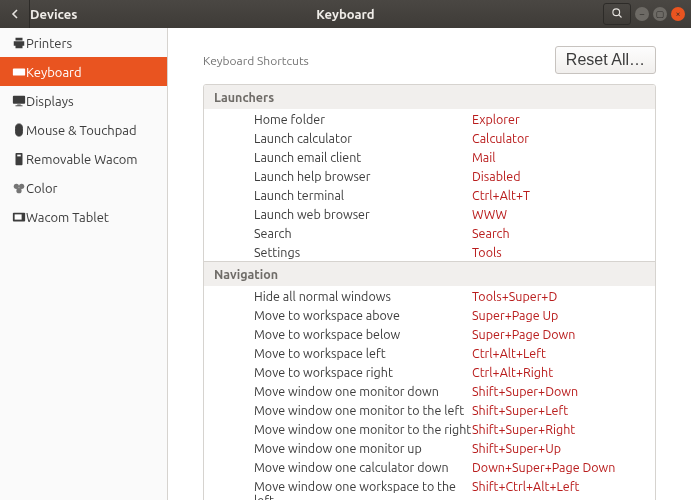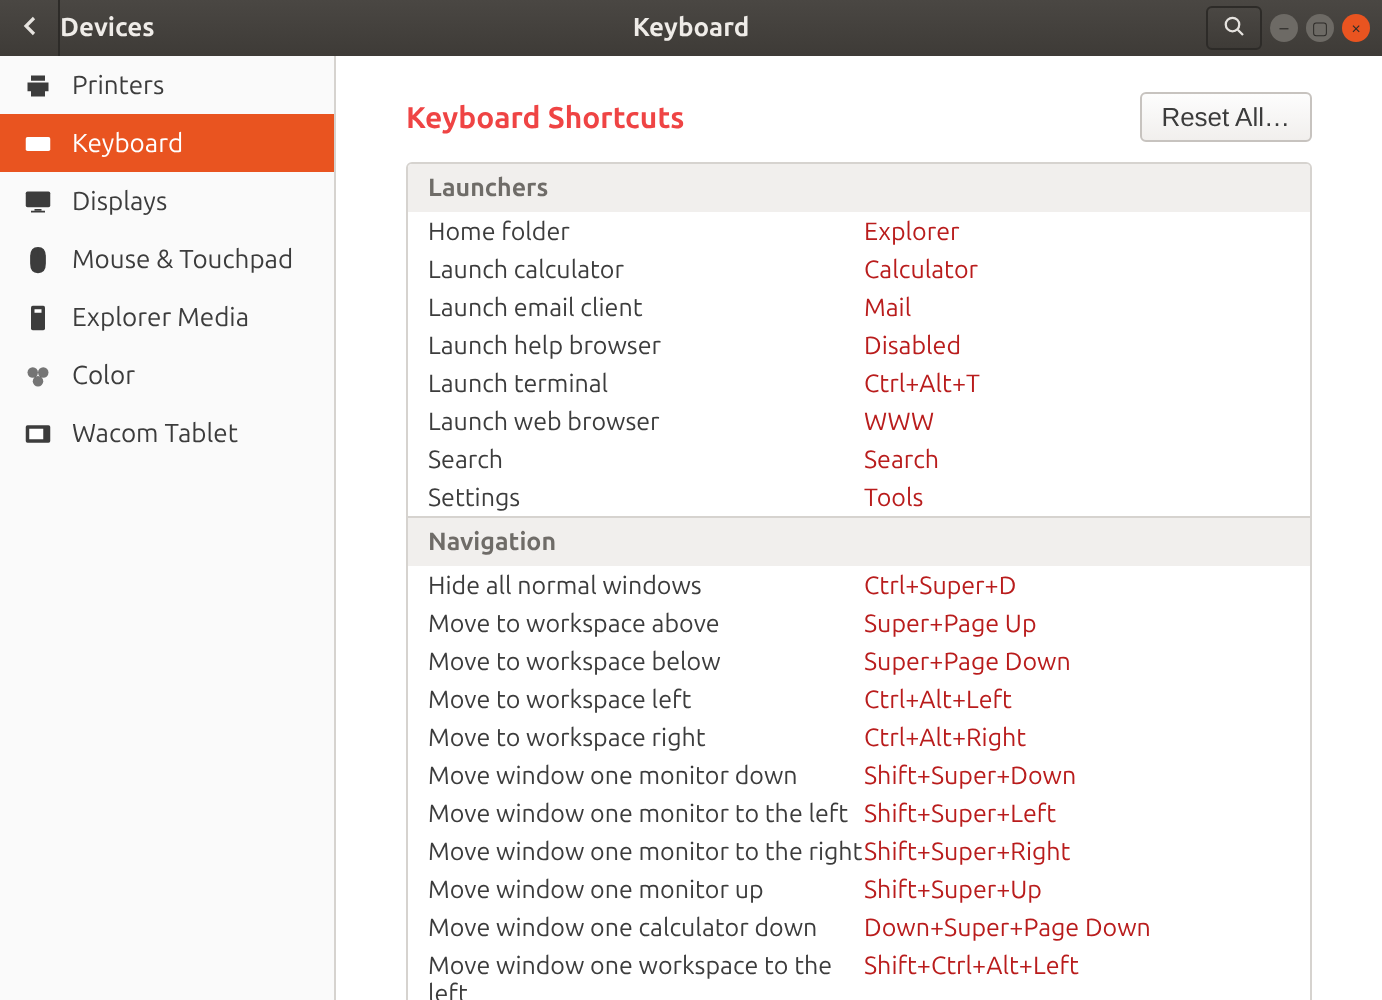--- a/index.html
+++ b/index.html
@@ -12,33 +12,33 @@
   .hb-center { position: absolute; left: 0; right: 0; text-align: center; font-weight: 600; font-size: 13px; color: #efece8; pointer-events: none; }
   .hb-right { margin-left: auto; display: flex; align-items: center; gap: 4px; padding-right: 6px; }
   .hb-search { width: 28px; height: 22px; border: 1px solid #2d2b28; border-radius: 3px; display: flex; align-items: center; justify-content: center; background: linear-gradient(#4a4743,#3e3b37); }
   .hb-search svg { width: 12px; height: 12px; fill: #e6e3df; }
   .wctrl { width: 14px; height: 14px; border-radius: 50%; display: flex; align-items: center; justify-content: center; font-size: 9px; color: #2d2b28; }
   .wctrl.min { background: #6d6a65; }
   .wctrl.max { background: #6d6a65; }
   .wctrl.close { background: #e95420; }
   .body { display: flex; height: 472px; }
   .sidebar { width: 168px; background: #fafafa; border-right: 1px solid #d6d3cf; }
-  .side-item { display: flex; align-items: center; gap: 10px; padding: 0 12px; height: 29px; color: #3c3c3c; cursor: pointer; }
+  .side-item { display: flex; align-items: center; padding: 0 12px; height: 29px; color: #3c3c3c; cursor: pointer; }
   .side-item.active { background: #e95420; color: #fff; }
   .side-item .icon { width: 14px; height: 14px; display: flex; align-items: center; justify-content: center; }
   .side-item .icon svg { width: 14px; height: 14px; fill: currentColor; }
   .content { flex: 1; background: #ffffff; padding: 18px 35px 0 35px; overflow: hidden; }
   .heading-row { display: flex; align-items: center; margin-bottom: 10px; }
-  .heading { font-weight: 700; font-size: 15px; color: #ef4444; }
-  .reset-btn { margin-left: auto; background: linear-gradient(#fdfdfd,#f1efed); border: 1px solid #c7c3bf; border-radius: 3px; padding: 4px 10px; font-size: 13px; color: #3c3c3c; cursor: pointer; }
+  .heading { font-weight: 400; font-size: 12px; color: #737373; }
+  .reset-btn { margin-left: auto; background: linear-gradient(#fdfdfd,#f1efed); border: 1px solid #c7c3bf; border-radius: 3px; padding: 4px 10px; font-size: 16px; color: #3c3c3c; cursor: pointer; }
   .list-frame { border: 1px solid #d6d3cf; border-radius: 3px; overflow: hidden; }
   .group-header { background: #f1efed; padding: 5px 10px; font-weight: 700; color: #6f6c68; font-size: 12.5px; border-top: 1px solid #d6d3cf; }
   .group-header:first-child { border-top: none; }
   .row { display: flex; padding: 2.5px 10px; font-size: 12.5px; }
-  .row .action { flex: 0 0 218px; color: #3c3c3c; }
+  .row .action { flex: 0 0 218px; color: #3c3c3c; margin-left: 40px; }
   .row .keys { flex: 1; color: #b91c1c; }
 </style>
 </head>
 <body>
 
 <div class="headerbar">
   <div class="hb-left">
     <div class="hb-back">
       <span>
         <svg viewBox="0 0 10 10">
@@ -110,21 +110,21 @@
         </span>
         <span>Mouse &amp; Touchpad</span>
       </div>
       <div class="side-item">
         <span class="icon">
           <svg viewBox="0 0 16 16">
             <rect x="4" y="1" width="8" height="14" rx="1"></rect>
             <rect x="6" y="3" width="4" height="2" fill="#fff"></rect>
           </svg>
         </span>
-        <span>Explorer Media</span>
+        <span>Removable Wacom</span>
       </div>
       <div class="side-item">
         <span class="icon">
           <svg viewBox="0 0 16 16">
             <circle cx="5" cy="6" r="3" opacity="0.7"></circle>
             <circle cx="11" cy="6" r="3" opacity="0.7"></circle>
             <circle cx="8" cy="11" r="3" opacity="0.7"></circle>
           </svg>
         </span>
         <span>Color</span>
@@ -174,21 +174,21 @@
           <div class="action">Search</div>
           <div class="keys">Search</div>
         </div>
         <div class="row">
           <div class="action">Settings</div>
           <div class="keys">Tools</div>
         </div>
         <div class="group-header">Navigation</div>
         <div class="row">
           <div class="action">Hide all normal windows</div>
-          <div class="keys">Ctrl+Super+D</div>
+          <div class="keys">Tools+Super+D</div>
         </div>
         <div class="row">
           <div class="action">Move to workspace above</div>
           <div class="keys">Super+Page Up</div>
         </div>
         <div class="row">
           <div class="action">Move to workspace below</div>
           <div class="keys">Super+Page Down</div>
         </div>
         <div class="row">

